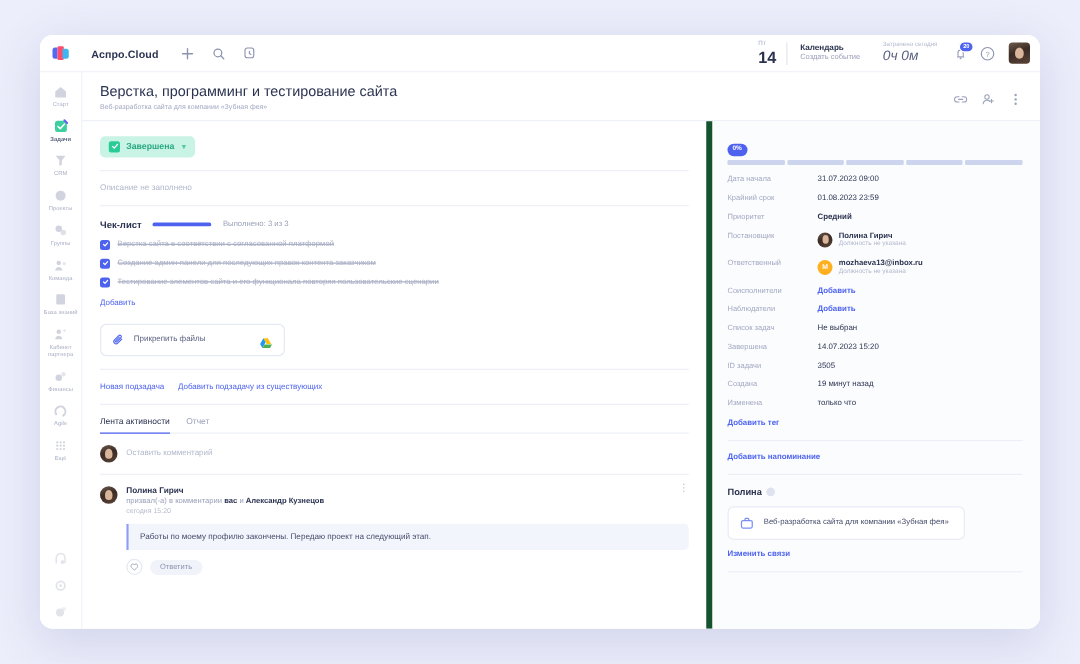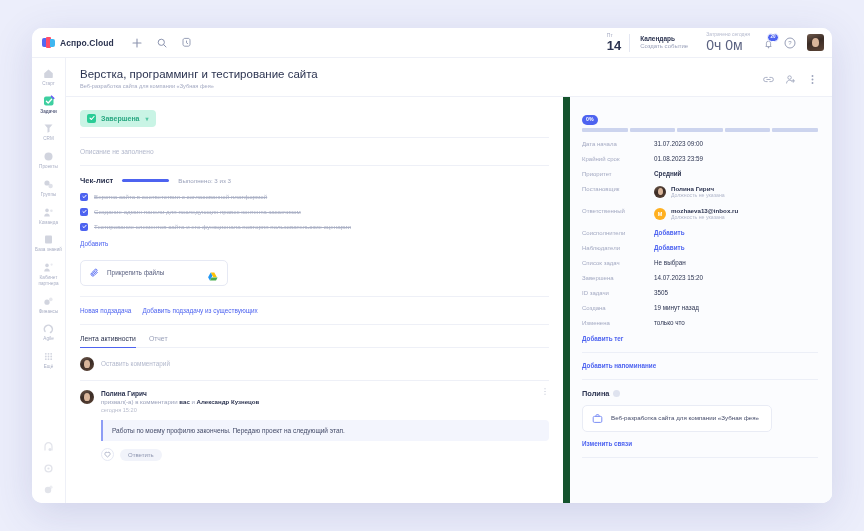--- a/index.html
+++ b/index.html
@@ -26,21 +26,21 @@
   }
 
   
   .topbar {
     height: 30px; min-height: 30px;
     background: #ffffff;
     border-bottom: 1px solid #eef0f7;
     display: flex; align-items: center;
     padding: 0 8px 0 10px;
   }
-  .brand { display: flex; align-items: center; gap: 5px; }
+  .brand { display: flex; align-items: center; gap: 18px; }
   .brand-logo { width: 13px; height: 11px; position: relative; }
   .brand-logo i {
     position: absolute; display: block; border-radius: 1px;
   }
   .brand-logo .b1 { left:0; top:1px; width:4px; height:9px; background:#5468f3; border-radius:2px 0 0 2px;}
   .brand-logo .b2 { left:4px; top:0px; width:5px; height:11px; background:#ff4d6a; }
   .brand-logo .b3 { left:8px; top:2px; width:5px; height:8px; background:#3fb6f0; border-radius:0 2px 2px 0;}
   .brand-name {
     font-size: 8.5px; font-weight: bold; color: #2b3350; letter-spacing: .1px;
   }
@@ -54,21 +54,21 @@
     padding: 0 8px; line-height: 1;
   }
   .date-dow { font-size: 5px; color: #a3a9c2; margin-bottom: 1px; letter-spacing:.2px;}
   .date-num { font-size: 13px; color: #2b3350; font-weight: bold; }
   .vsep { width: 1px; height: 18px; background: #e4e7f2; }
   .cal-block { padding: 0 10px; line-height: 1.25; }
   .cal-title { font-size: 6.5px; font-weight: bold; color: #2b3350; }
   .cal-sub { font-size: 6px; color: #9aa1ba; }
   .time-block { padding: 0 8px; line-height: 1.25; }
   .time-label { font-size: 5px; color: #b4b9cd; }
-  .time-val { font-size: 14px; color: #5a6180; }
+  .time-val { font-size: 11px; color: #5a6180; font-style: italic; }
   .right-icons { display: flex; align-items: center; gap: 9px; padding-left: 4px; }
   .bell-wrap { position: relative; width: 13px; height: 13px; }
   .bell-badge {
     position: absolute; left: 5px; top: -3px;
     background: #4d63f0; color: #fff;
     font-size: 4.5px; font-weight: bold;
     border-radius: 5px; padding: 1px 2.5px; line-height: 1;
     border: 1px solid #fff;
   }
   .avatar-top {
@@ -120,21 +120,21 @@
   .task-sub { font-size: 5.6px; color: #a3a9c2; margin-top: 2px; }
   .head-actions { margin-left: auto; display: flex; align-items: center; gap: 11px; padding-top: 3px;}
   .hico { width: 11px; height: 11px; color: #9aa1ba; cursor: pointer; display:flex;align-items:center;justify-content:center;}
 
   .task-body { flex: 1; display: flex; min-height: 0; }
 
   
   .center {
     flex: 1; min-width: 0;
     padding: 10px 14px 10px 14px;
-    border-right: 7px solid #14532d;
+    border-right: 5px solid #14532d;
     overflow: hidden;
   }
   .status-chip {
     display: inline-flex; align-items: center; gap: 5px;
     background: #c9f4e5; color: #2aa882;
     border-radius: 4px; padding: 4px 7px;
     font-size: 7px; font-weight: bold; cursor: pointer;
   }
   .chip-check {
     width: 9px; height: 9px; border-radius: 2px; background: #29cc96;

